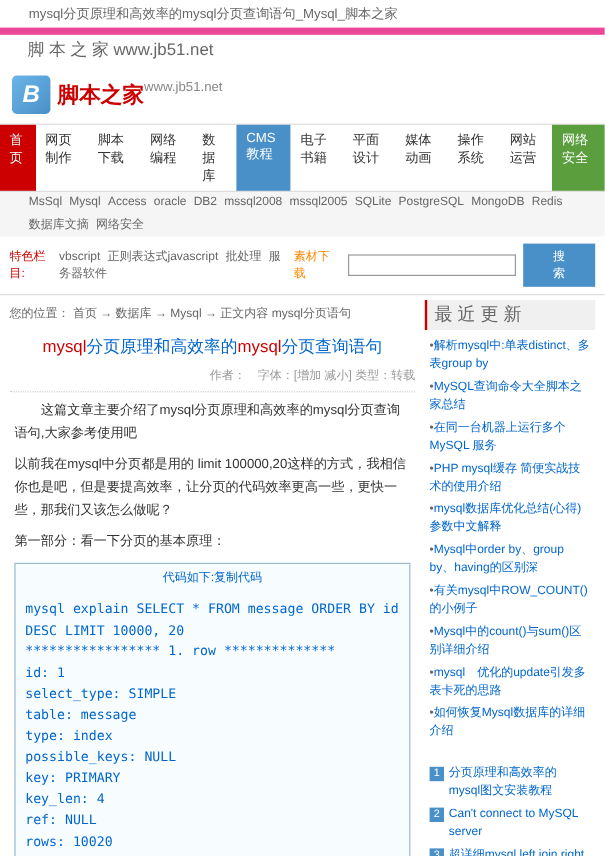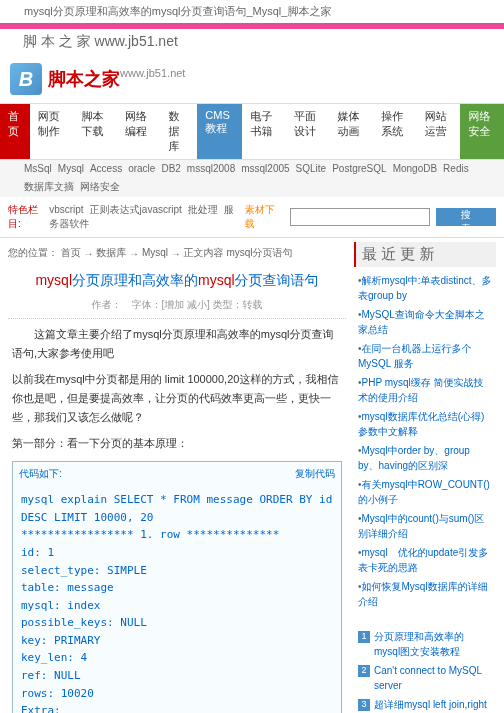--- a/index.html
+++ b/index.html
@@ -16,32 +16,32 @@
 .nav-main a{padding:5px 8px;font-size:11px;color:#333}
 .nav-main a.active{background:#c00;color:#fff}
 .nav-main a.blue{background:#4a90c8;color:#fff}
 .nav-main a.green{background:#5a9e3e;color:#fff}
 .nav-sub{display:flex;padding:3px 24px;background:#f5f5f5;font-size:10px;gap:6px;flex-wrap:wrap}
 .nav-sub a{color:#666}
 .search-row{display:flex;align-items:center;padding:6px 8px;border-bottom:1px solid #ddd;gap:6px;font-size:10px}
 .search-row .label-red{color:#c00}
 .search-row .label-orange{color:#f80}
 .search-row input{border:1px solid #999;height:18px;width:140px;padding:0 4px}
-.search-row button{background:#4a90c8;color:#fff;border:none;height:18px;padding:0 22px;font-size:10px}
+.search-row button{background:#4a90c8;color:#fff;border:none;height:36px;padding:0 22px;font-size:10px}
 .content-wrap{display:flex;padding:4px}
 .main{flex:1;padding:0 4px}
 .breadcrumb{font-size:10px;color:#666;padding:4px 0}
 .breadcrumb a{color:#666}
 .article-title{font-size:14px;color:#06c;text-align:center;padding:8px 0;font-weight:normal}
 .article-title .hl{color:#c00}
-.article-meta{text-align:center;font-size:10px;color:#999;padding-bottom:6px;border-bottom:1px dotted #ccc}
+.article-meta{text-align:right;font-size:10px;color:#999;padding-bottom:6px;border-bottom:1px dotted #ccc}
 .article-body{padding:6px 4px;font-size:11px;line-height:1.7;color:#333}
 .article-body p{margin-bottom:8px}
 .code-block{border:1px solid #9bc;background:#F7FCFF;margin:6px 0}
-.code-header{display:flex;justify-content:space-between;padding:3px 6px;font-size:10px}
+.code-header{display:flex;justify-content:center;padding:3px 6px;font-size:10px}
 .code-header .left{color:#06c}
 .code-header .right{color:#06c}
 .code-content{padding:6px 8px;font-size:11px;color:#06c;line-height:1.6;font-family:monospace,Arial}
 .sidebar{width:150px;padding:0 4px}
 .side-box{margin-bottom:8px}
 .side-title{background:#f0f0f0;padding:3px 6px;font-size:15px;color:#666;border-left:2px solid #c00}
 .side-list{list-style:none;padding:4px 0}
 .side-list li{font-size:10px;padding:2px 4px;color:#666;line-height:1.5}
 .side-list li a{color:#06c}
 .side-list.num li{display:flex;align-items:flex-start;gap:4px}
@@ -123,21 +123,21 @@
         <div class="code-header">
           <span class="left">代码如下:</span>
           <a class="right">复制代码</a>
         </div>
         <div class="code-content" id="code1">
             <div>mysql explain SELECT * FROM message ORDER BY id DESC LIMIT 10000, 20</div>
             <div>***************** 1. row **************</div>
             <div>id: 1</div>
             <div>select_type: SIMPLE</div>
             <div>table: message</div>
-            <div>mysql: index</div>
+            <div>type: index</div>
             <div>possible_keys: NULL</div>
             <div>key: PRIMARY</div>
             <div>key_len: 4</div>
             <div>ref: NULL</div>
             <div>rows: 10020</div>
             <div>Extra:</div>
           </div>
       </div>
 
     </div>

